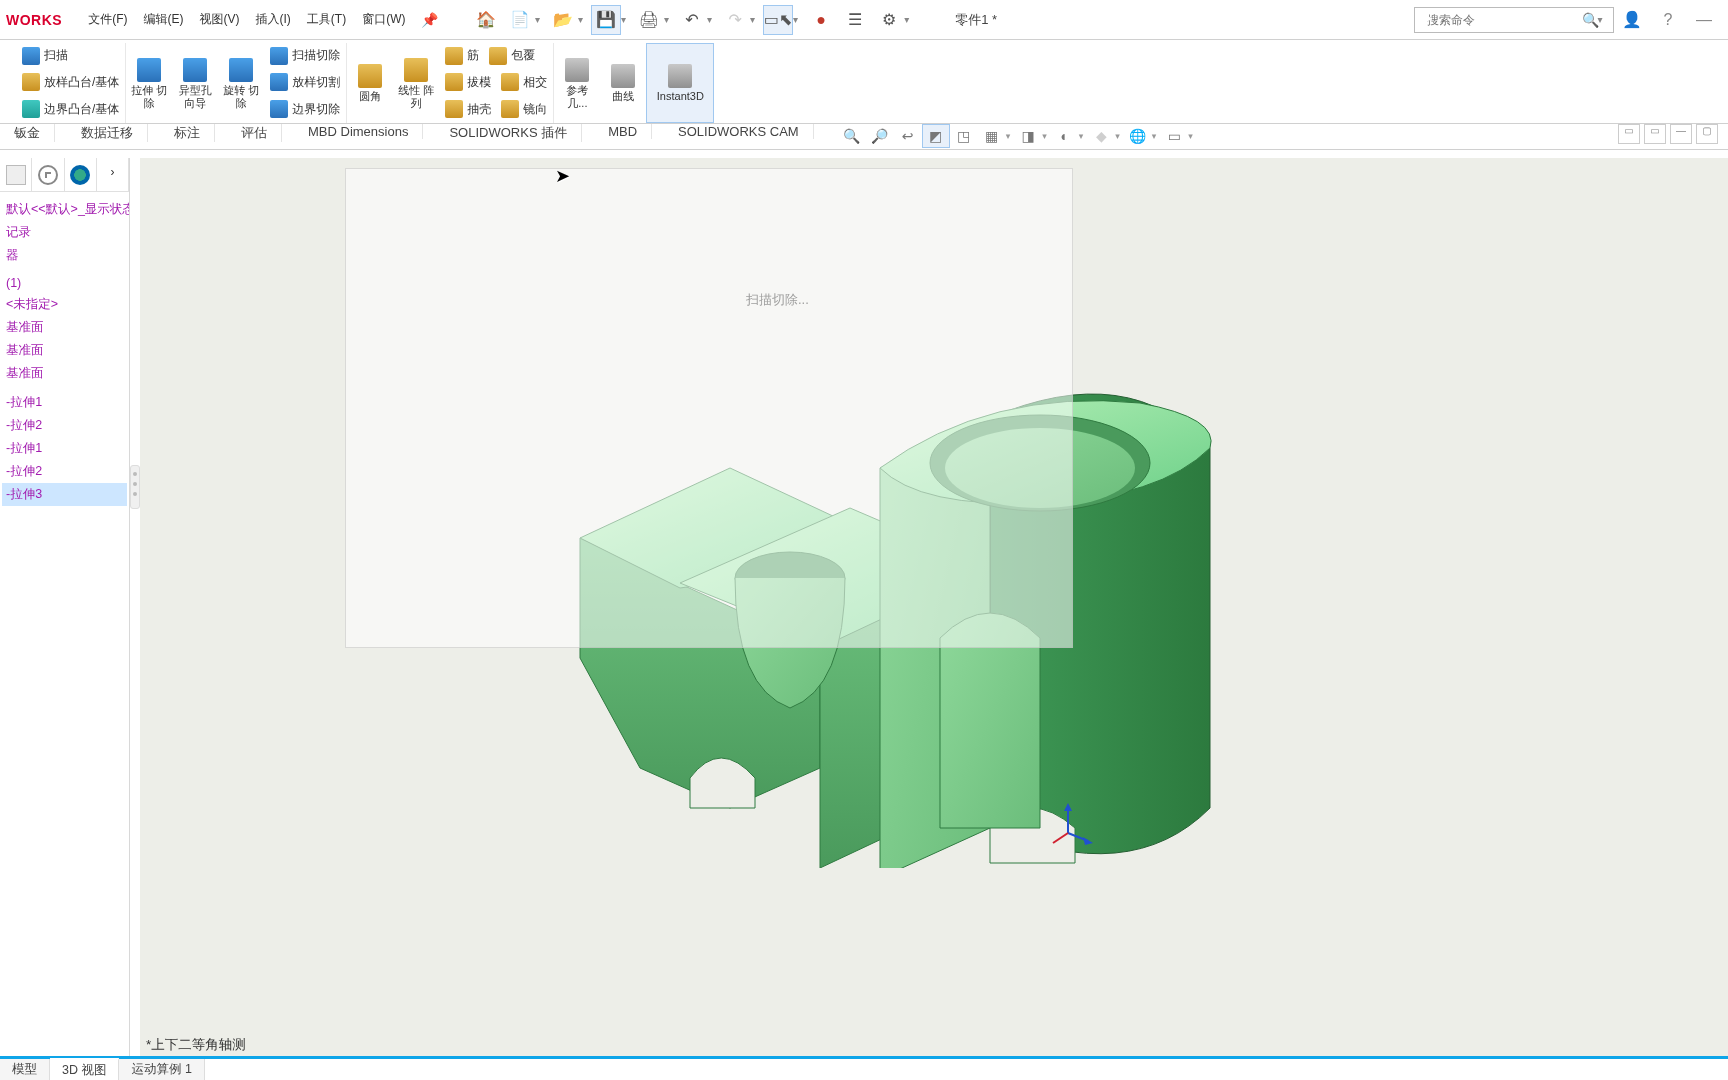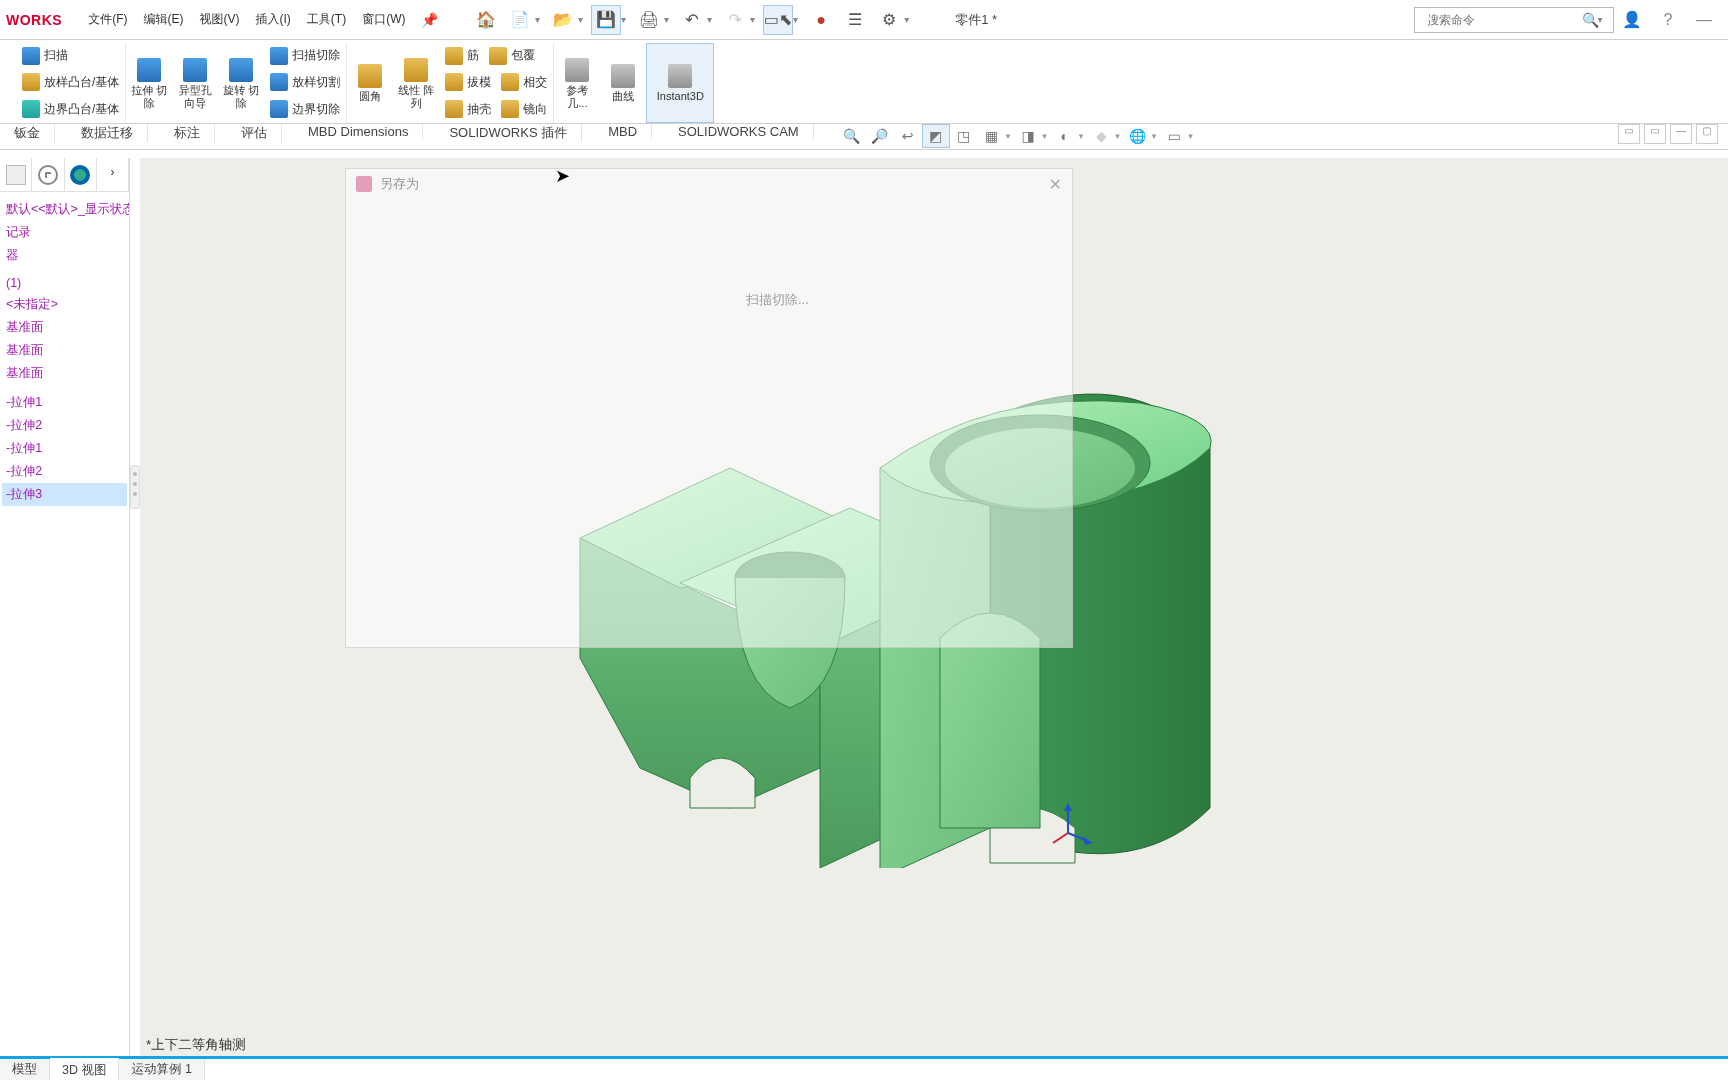--- a/index.html
+++ b/index.html
@@ -355,25 +355,20 @@
     <line x1="15" y1="30" x2="35" y2="38" stroke="#2050d0" stroke-width="2"></line>
         <polygon points="40,40 30,34 32,42" fill="#2050d0"></polygon>
     <line x1="15" y1="30" x2="0" y2="40" stroke="#d02030" stroke-width="2"></line>
       </svg>
   </div>
 
   <div class="viewname">*上下二等角轴测</div>
 </div>
 
 <div class="dialog">
-  <div class="titlebar">
-    <span class="dicon"></span>
-    <span>另存为</span>
-    <span class="close">✕</span>
-  </div>
   <div class="status">扫描切除...</div>
 </div>
 
 <div class="cursor">➤</div>
 
 <div class="bottomtabs">
   <div class="btab">模型</div>
   <div class="btab active">3D 视图</div>
   <div class="btab">运动算例 1</div>
 </div>

